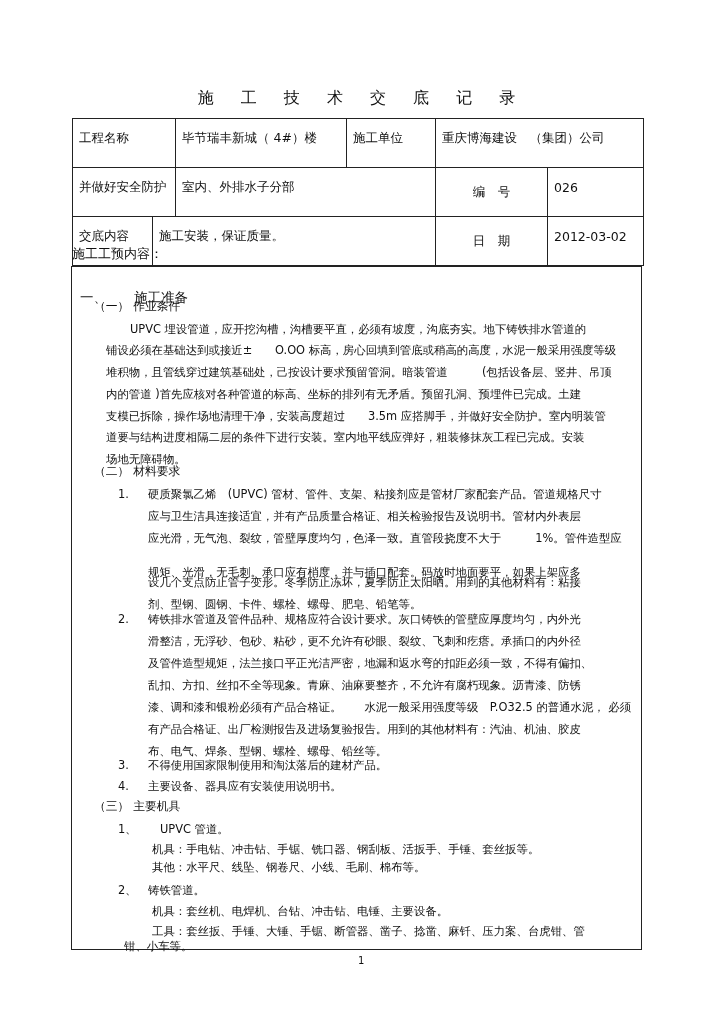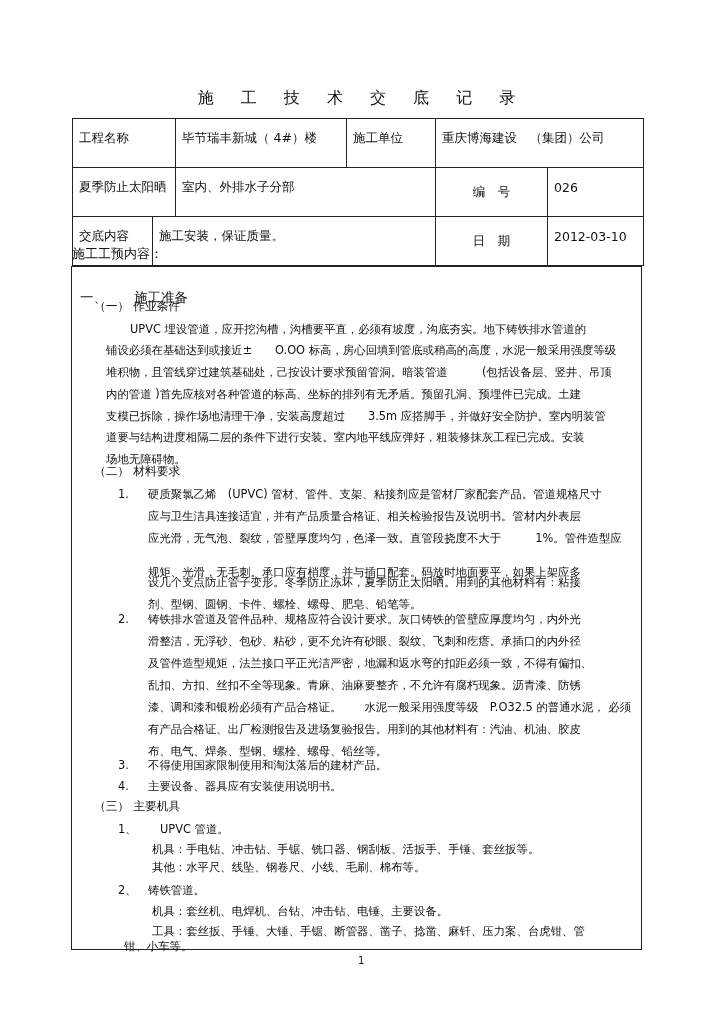--- a/index.html
+++ b/index.html
@@ -34,30 +34,30 @@
       <col style="width:96px">
   </colgroup>
   <tbody>
       <tr>
     <td colspan="2">工程名称</td>
     <td>毕节瑞丰新城（ 4#）楼</td>
     <td>施工单位</td>
     <td colspan="2">重庆博海建设　（集团）公司</td>
   </tr>
   <tr>
-    <td colspan="2">夏季防止太阳晒</td>
+    <td colspan="2">并做好安全防护</td>
     <td colspan="2">室内、外排水子分部</td>
     <td class="center">编　号</td>
     <td>026</td>
   </tr>
   <tr>
     <td>交底内容</td>
     <td colspan="3">施工安装，保证质量。</td>
     <td class="center">日　期</td>
-    <td>2012-03-10</td>
+    <td>2012-03-02</td>
   </tr>
 </tbody>
   </table>
 
 <div class="section-label">施工工预内容：</div>
 
 <div class="box" id="content-box">
     <div class="line h1" style="left: 8px; top: 14px;">一、　　施工准备</div>
     <div class="line h2" style="left: 22px; top: 32px;">（一）  作业条件</div>
     <div class="line " style="left: 58px; top: 55px;">UPVC 埋设管道，应开挖沟槽，沟槽要平直，必须有坡度，沟底夯实。地下铸铁排水管道的</div>

